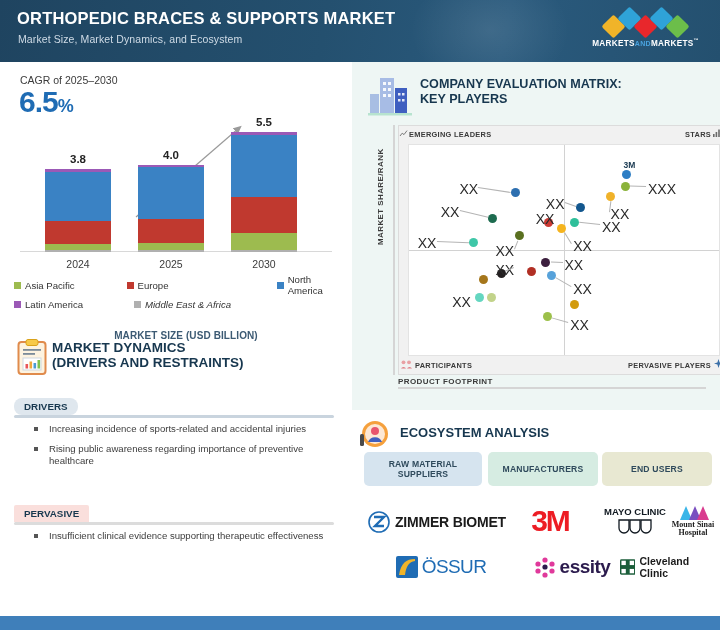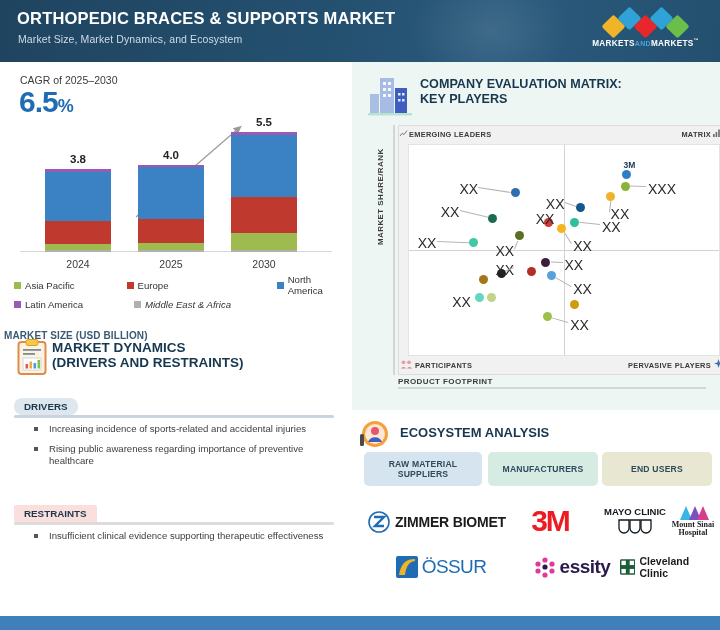--- a/index.html
+++ b/index.html
@@ -66,21 +66,21 @@
   }
   #arrow { position:absolute; left:0; top:0; width:322px; height:150px; pointer-events:none; }
 
   
   #legend { position:absolute; left:14px; top:212px; width:330px; font-size:9.6px; color:#333; }
   .lg-row { display:flex; margin-bottom:3px; }
   .lg-item { display:flex; align-items:center; }
   .lg-sw { width:7px; height:7px; margin-right:4px; flex:0 0 auto; }
 
   #chart-caption {
-    position:absolute; left:4px; top:268px; width:348px; text-align:left;
+    position:absolute; left:12px; top:268px; width:348px; text-align:center;
     font-size:10px; font-weight:bold; color:#3c5a73; letter-spacing:.1px;
   }
 
   
   #md-icon { position:absolute; left:17px; top:277px; width:30px; height:36px; }
   #md-title {
     position:absolute; left:52px; top:279px;
     font-size:13.5px; font-weight:bold; color:#17374f; line-height:14.5px;
   }
 
@@ -287,21 +287,21 @@
     <div>(DRIVERS AND RESTRAINTS)</div>
   </div>
 
   <div class="tag" id="drivers-tag" style="left: 14px; top: 336px; background: rgb(223, 231, 238); border-radius: 8px;">DRIVERS</div>
   <div class="panel-rule" id="drivers-rule" style="top: 353px; background: rgb(201, 212, 222);"></div>
   <ul class="bullets" id="drivers-list" style="top:361px;">
       <li>Increasing incidence of sports-related and accidental injuries</li>
       <li>Rising public awareness regarding importance of preventive healthcare</li>
     </ul>
 
-  <div class="tag" id="restraints-tag" style="left: 14px; top: 443px; background: rgb(250, 223, 220);">RESTRAINTS</div>
+  <div class="tag" id="restraints-tag" style="left: 14px; top: 443px; background: rgb(250, 223, 220);">PERVASIVE</div>
   <div class="panel-rule" id="restraints-rule" style="top: 460px; background: rgb(220, 220, 220);"></div>
   <ul class="bullets" id="restraints-list" style="top:468px;">
       <li>Insufficient clinical evidence supporting therapeutic effectiveness</li>
     </ul>
 </div>
 
 <div id="right-top">
   <svg id="cem-icon" viewBox="0 0 44 42">
     <rect x="2" y="20" width="9" height="20" fill="#6f8fd6" opacity=".55"></rect>
     <rect x="12" y="4" width="14" height="36" fill="#8fa8e0" opacity=".75"></rect>
@@ -324,21 +324,21 @@
     <div>KEY PLAYERS</div>
   </div>
 
   <div id="matrix">
     <div id="y-arrow"></div>
     <div id="y-axis-label">MARKET SHARE/RANK</div>
 
     <div id="mx-inner">
       <div id="mx-top">
         <span class="mx-corner" style="left:10px;">EMERGING LEADERS</span>
-        <span class="mx-corner" style="right:18px;">MATRIX</span>
+        <span class="mx-corner" style="right:18px;">STARS</span>
         <svg style="position:absolute;left:0px;top:3px;" width="9" height="9" viewBox="0 0 9 9">
           <path d="M1 7 L3.2 4.2 L5 5.6 L8 1.6" stroke="#7a7a7a" stroke-width="1" fill="none"></path>
         </svg>
         <svg style="position:absolute;right:8px;top:3px;" width="8" height="8" viewBox="0 0 8 8">
           <rect x="0" y="5" width="1.6" height="3" fill="#6b6b6b"></rect>
           <rect x="2.6" y="3" width="1.6" height="5" fill="#6b6b6b"></rect>
           <rect x="5.2" y="0.5" width="1.6" height="7.5" fill="#6b6b6b"></rect>
         </svg>
       </div>
 

